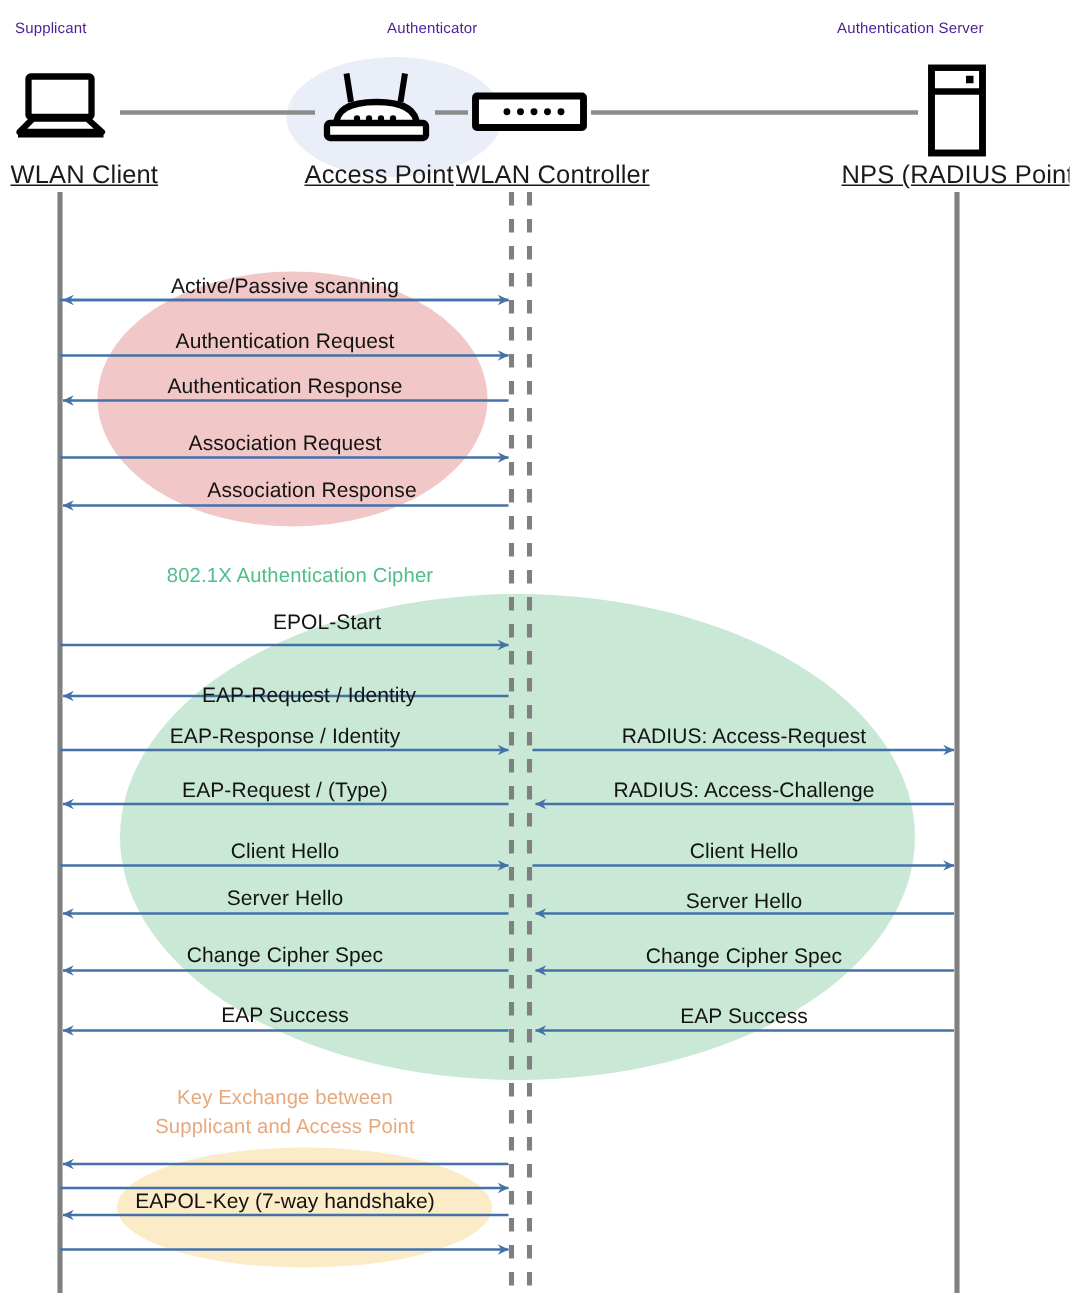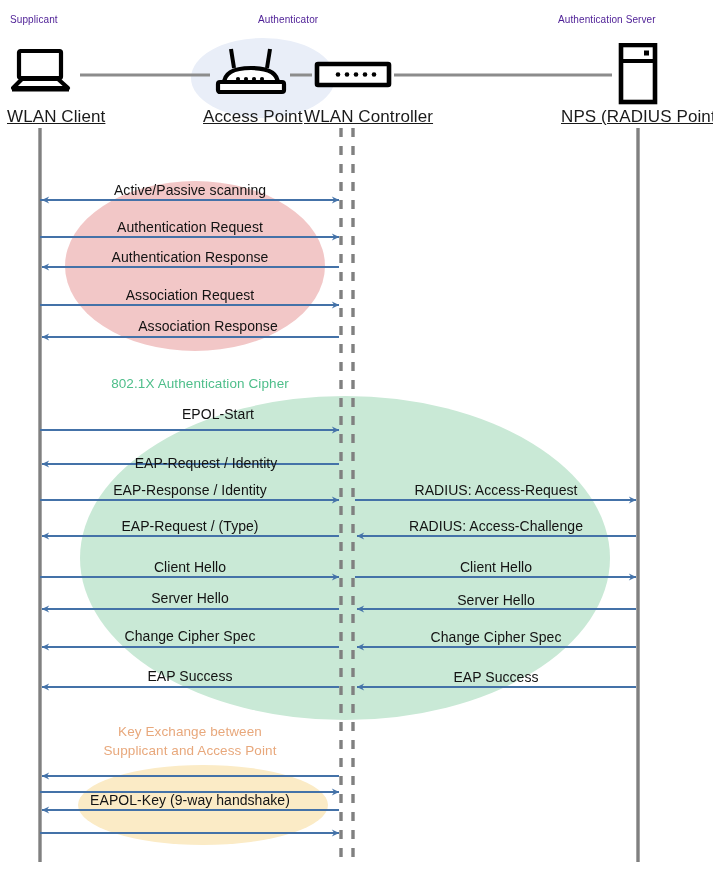--- a/index.html
+++ b/index.html
@@ -205,15 +205,15 @@
   <div class="msg-label" style="left:356px; top:629px; width:280px;">Change Cipher Spec</div>
 
   <div class="msg-label" style="left:41px; top:668px; width:298px;">EAP Success</div>
   <div class="msg-label" style="left:356px; top:669px; width:280px;">EAP Success</div>
 
   <div class="phase-title two-line" style="left:40px; top:722px; width:300px; color:#E8A87C;">
     <div>Key Exchange between</div>
     <div>Supplicant and Access Point</div>
   </div>
 
-  <div class="msg-label" style="left:41px; top:792px; width:298px;">EAPOL-Key (9-way handshake)</div>
+  <div class="msg-label" style="left:41px; top:792px; width:298px;">EAPOL-Key (7-way handshake)</div>
 
 </div>
 
 </body></html>

